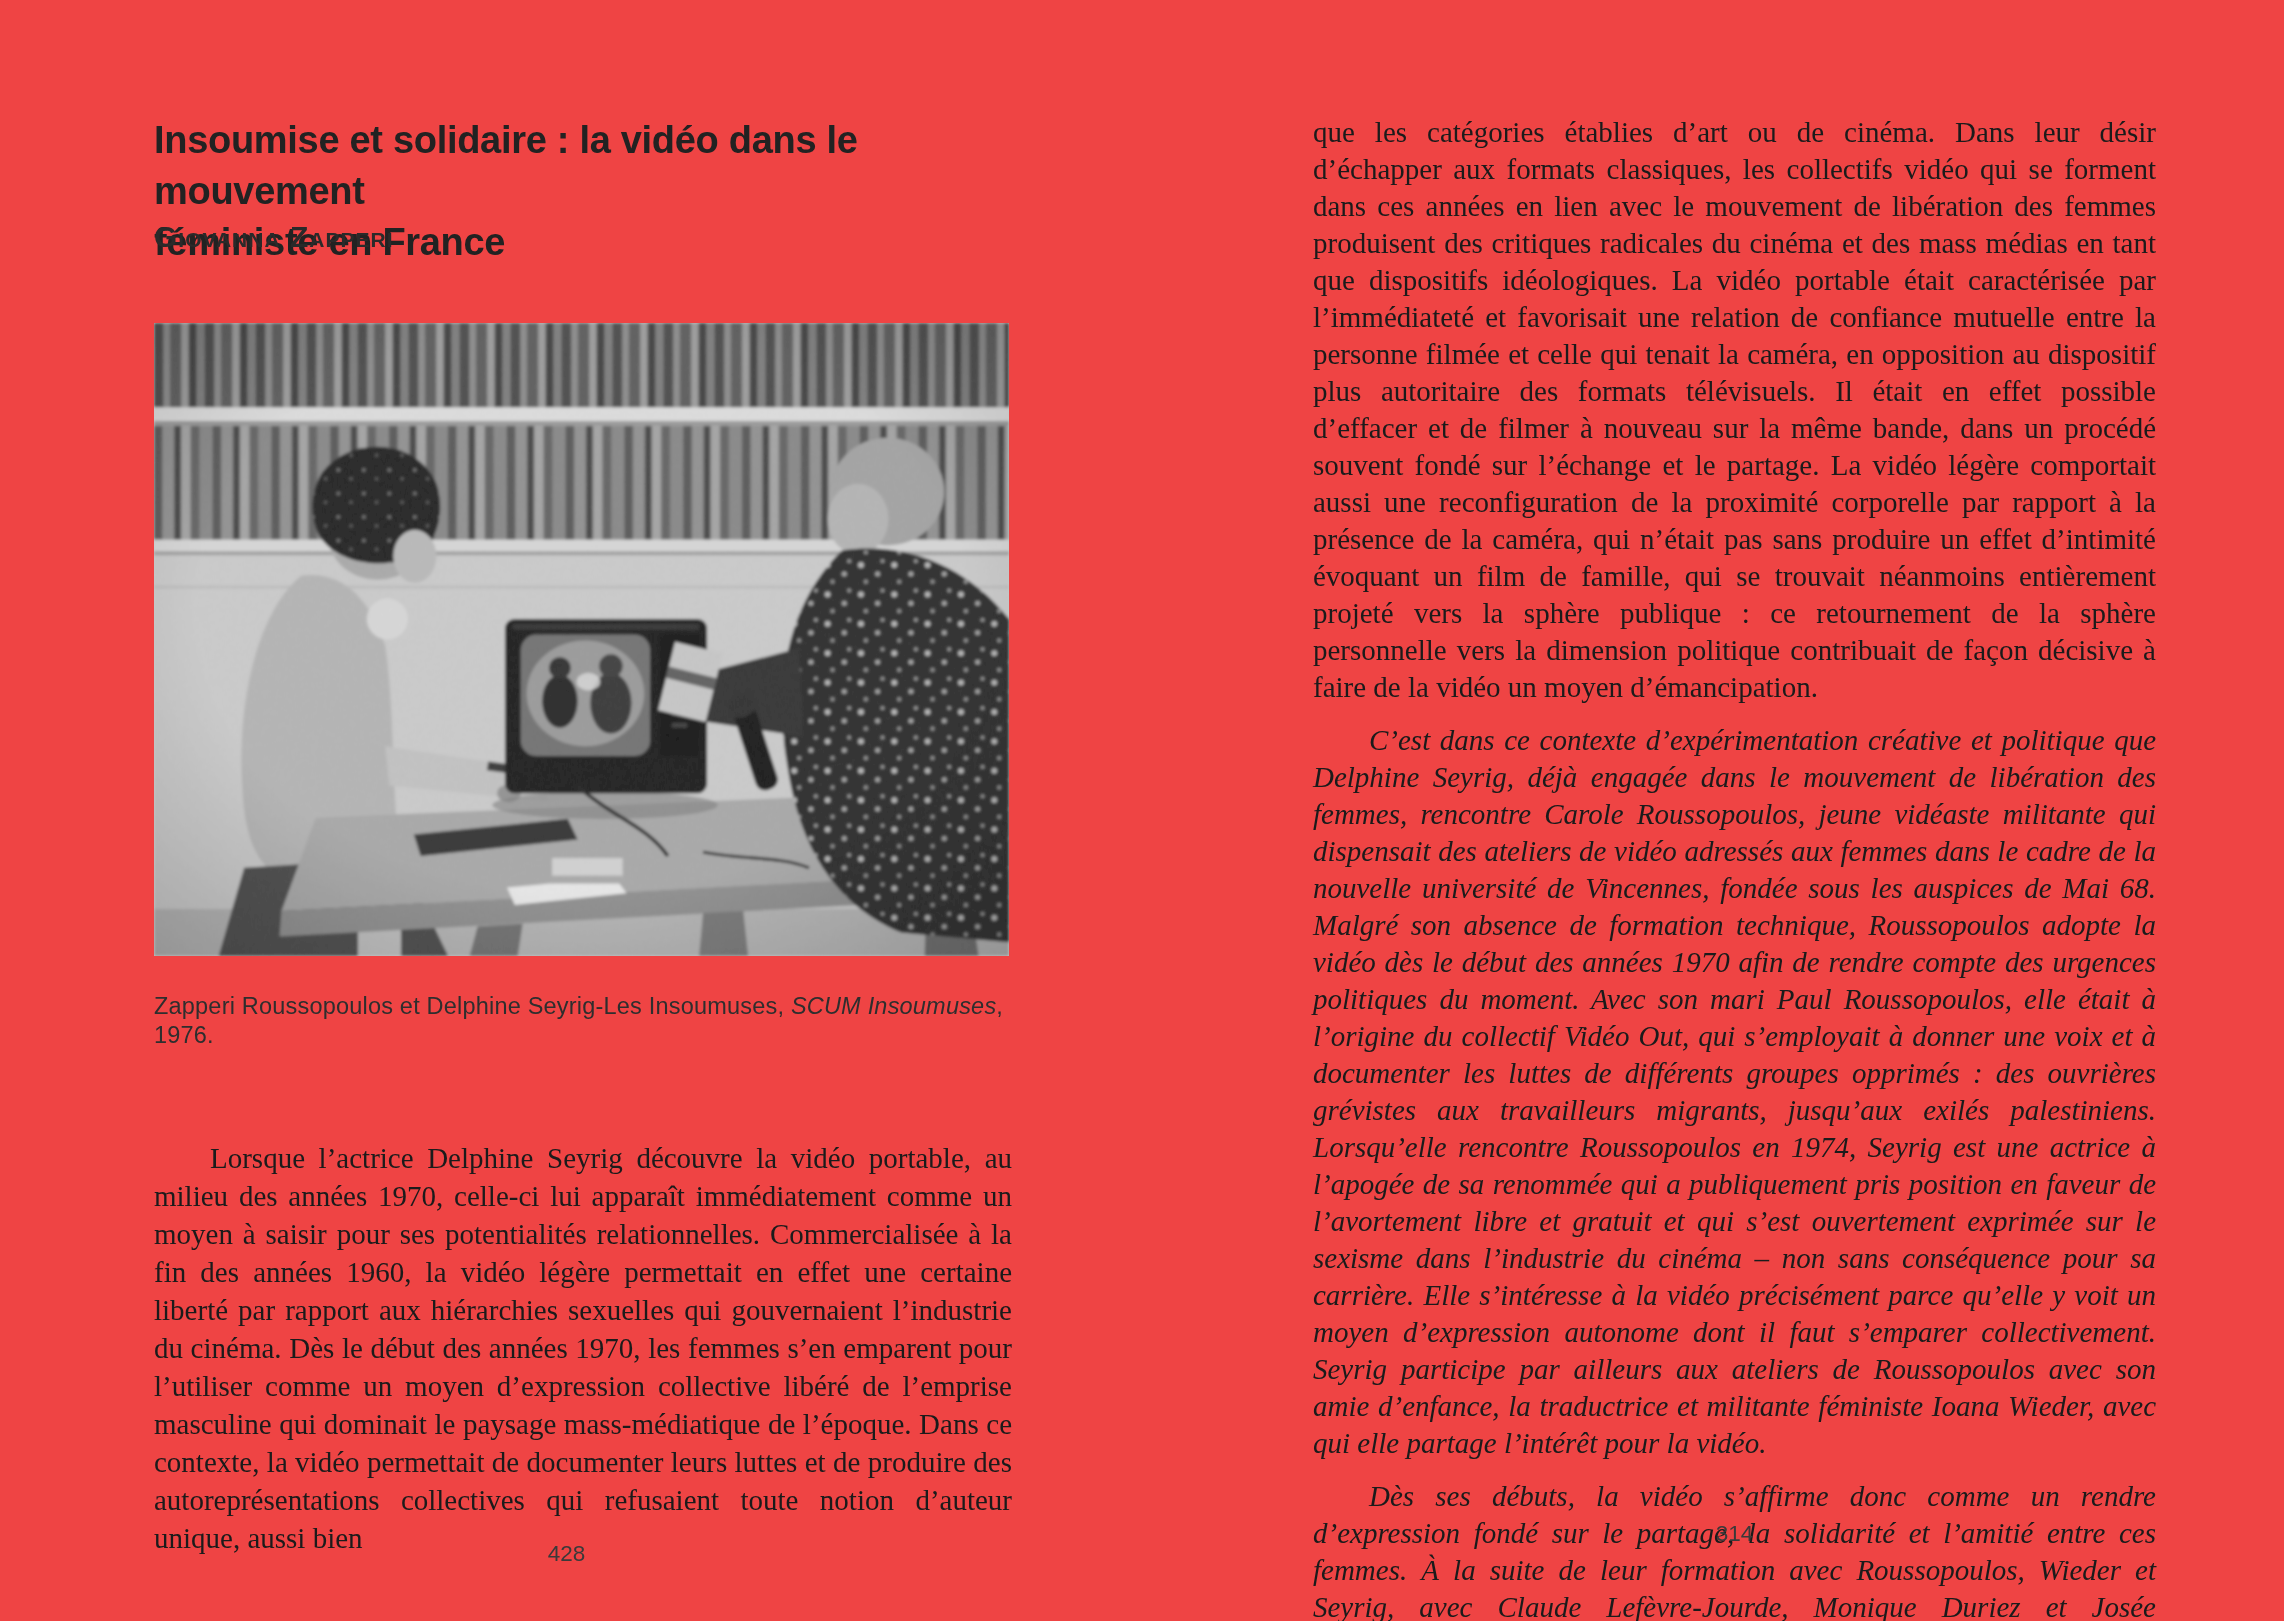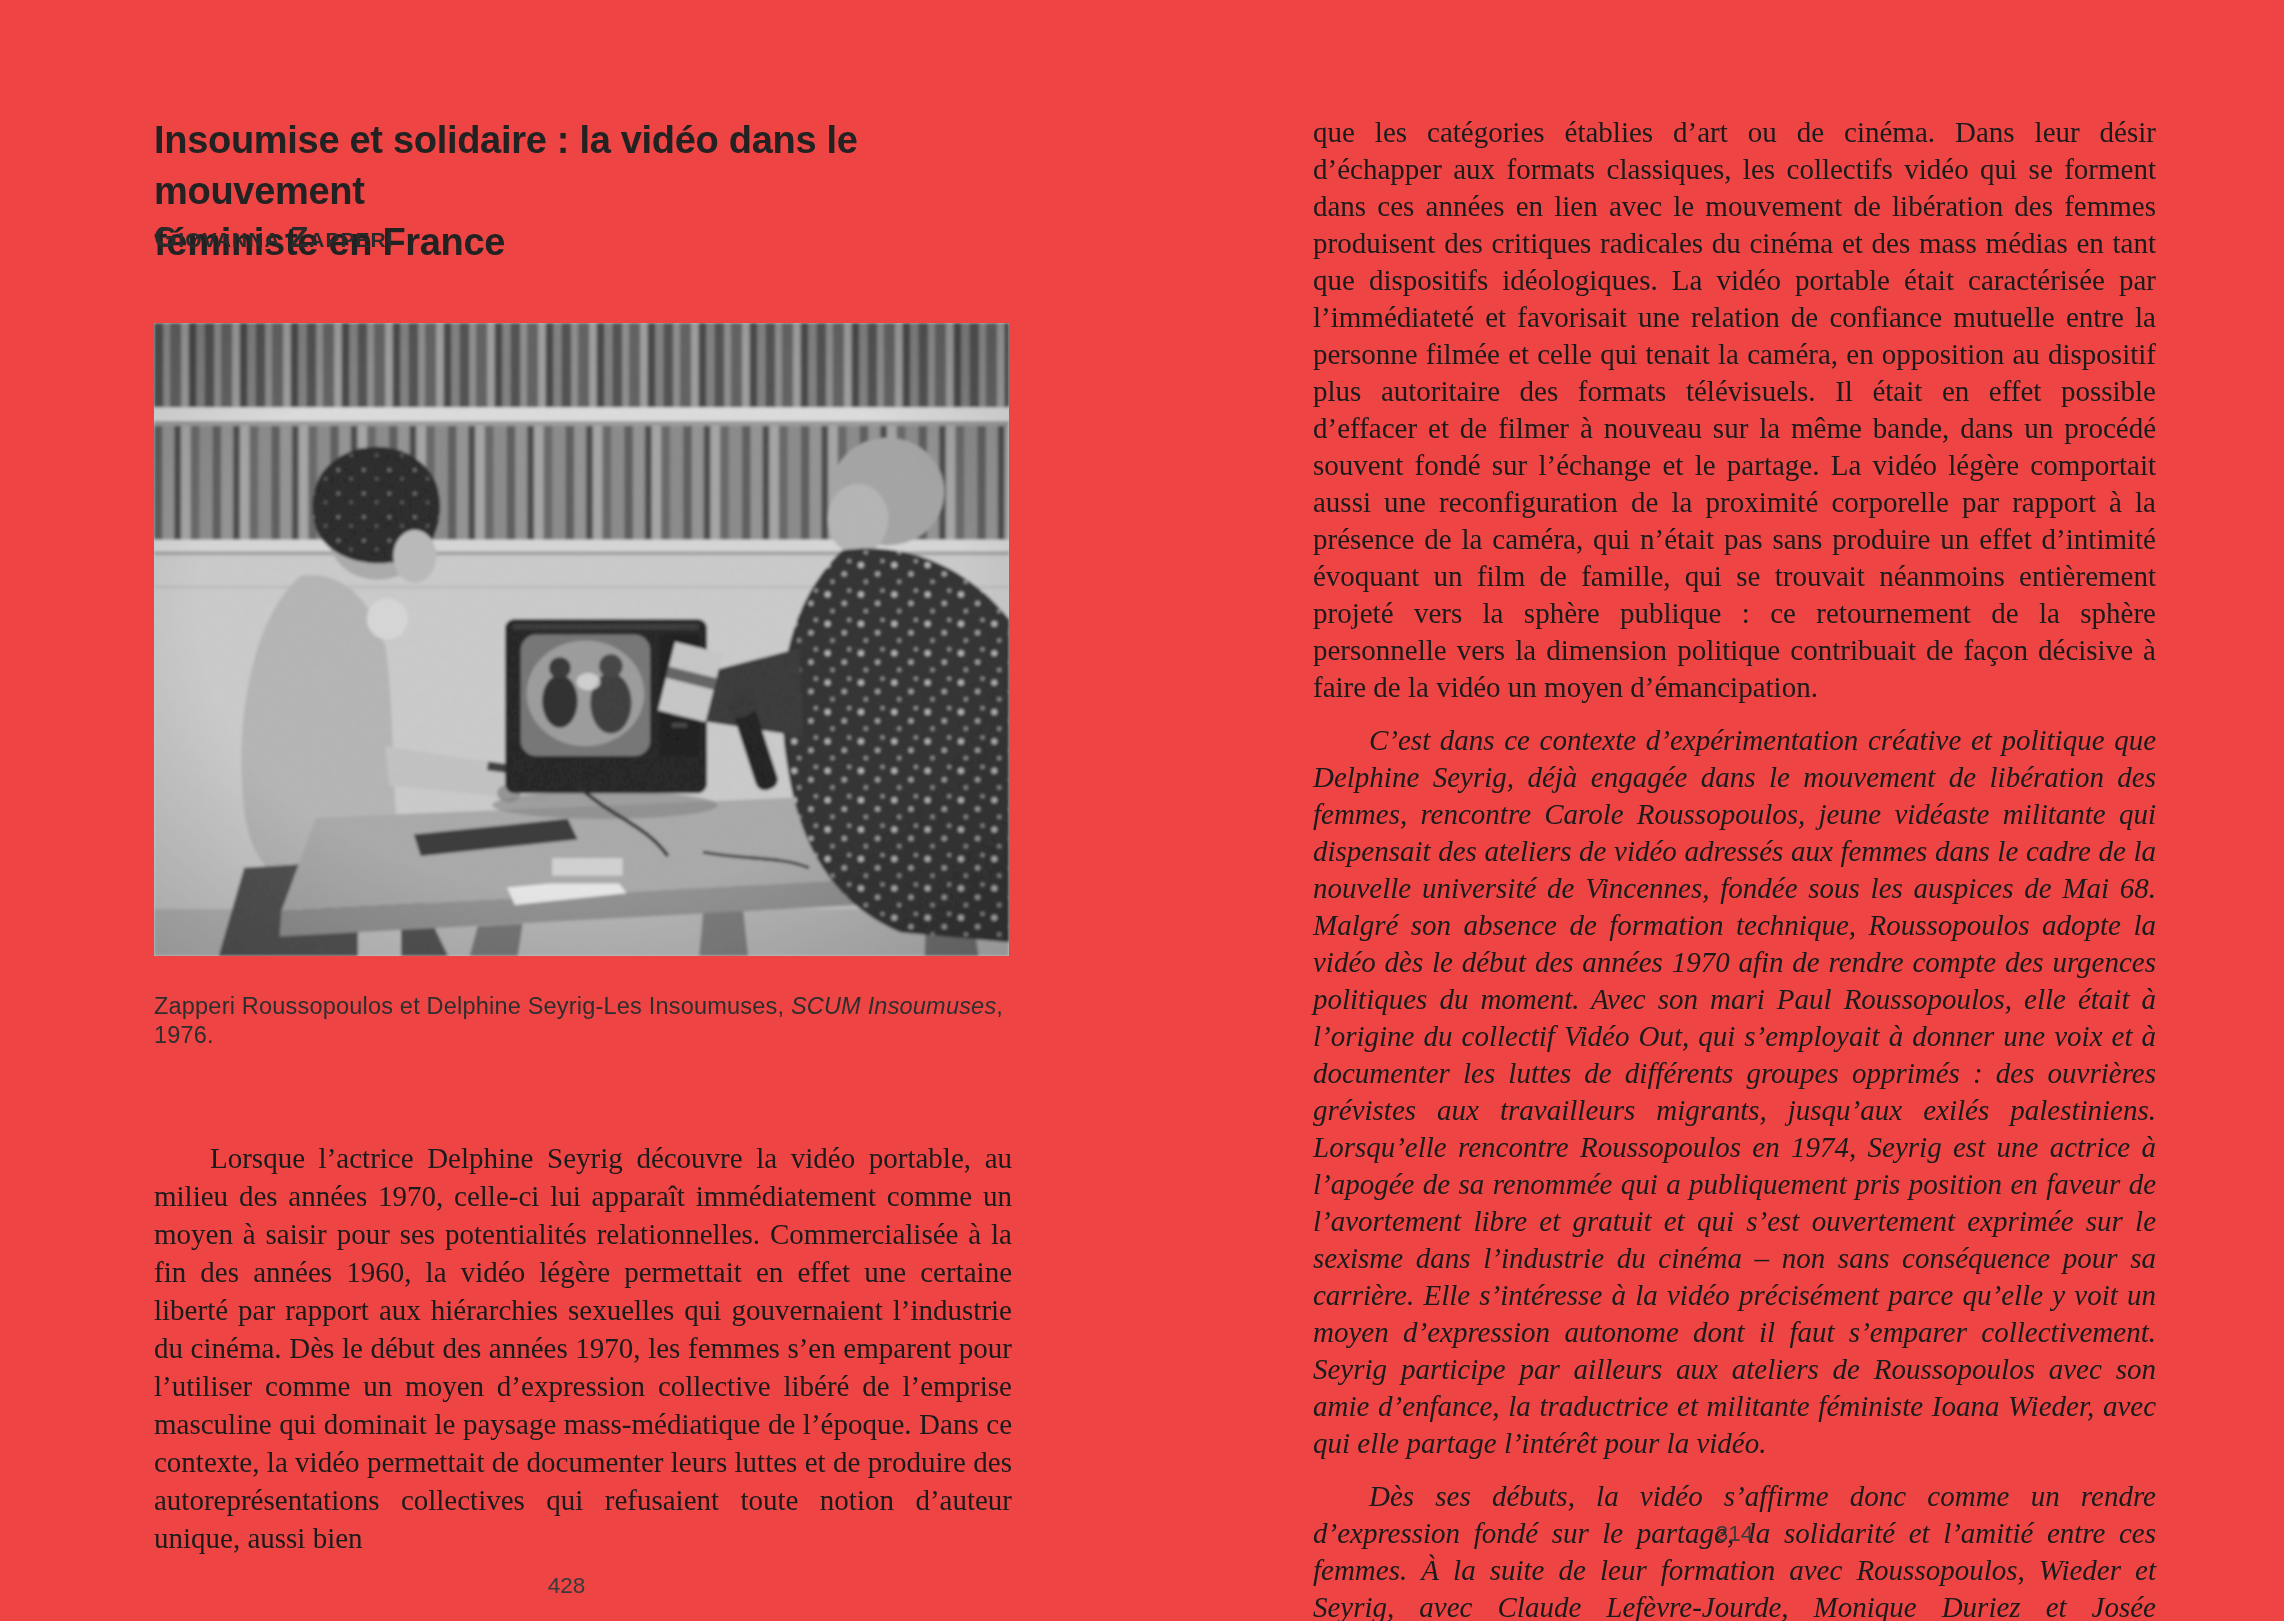--- a/index.html
+++ b/index.html
@@ -44,21 +44,21 @@
     position:absolute;left:154px;top:1110px;width:858px;
     font-size:29px;line-height:38px;
     text-align:justify;text-indent:56px;
     hyphens:none;
   }
   .pagenum{
     position:absolute;
     font-family:"Liberation Sans", sans-serif;
     font-size:22.5px;color:#3a3a3a;text-align:center;
   }
-  .pagenum.left{left:154px;top:1541px;width:825px;margin-top:32px;}
+  .pagenum.left{left:154px;top:1541px;width:825px;}
   .pagenum.right{left:1297px;top:1521px;width:875px;}
 
   
   .body-right{
     position:absolute;left:1297px;top:98px;width:875px;
     font-size:29px;line-height:37px;
     text-align:justify;
   }
   .body-right p{margin:16px;}
   .body-right p.indent{text-indent:56px;font-style:italic;}

